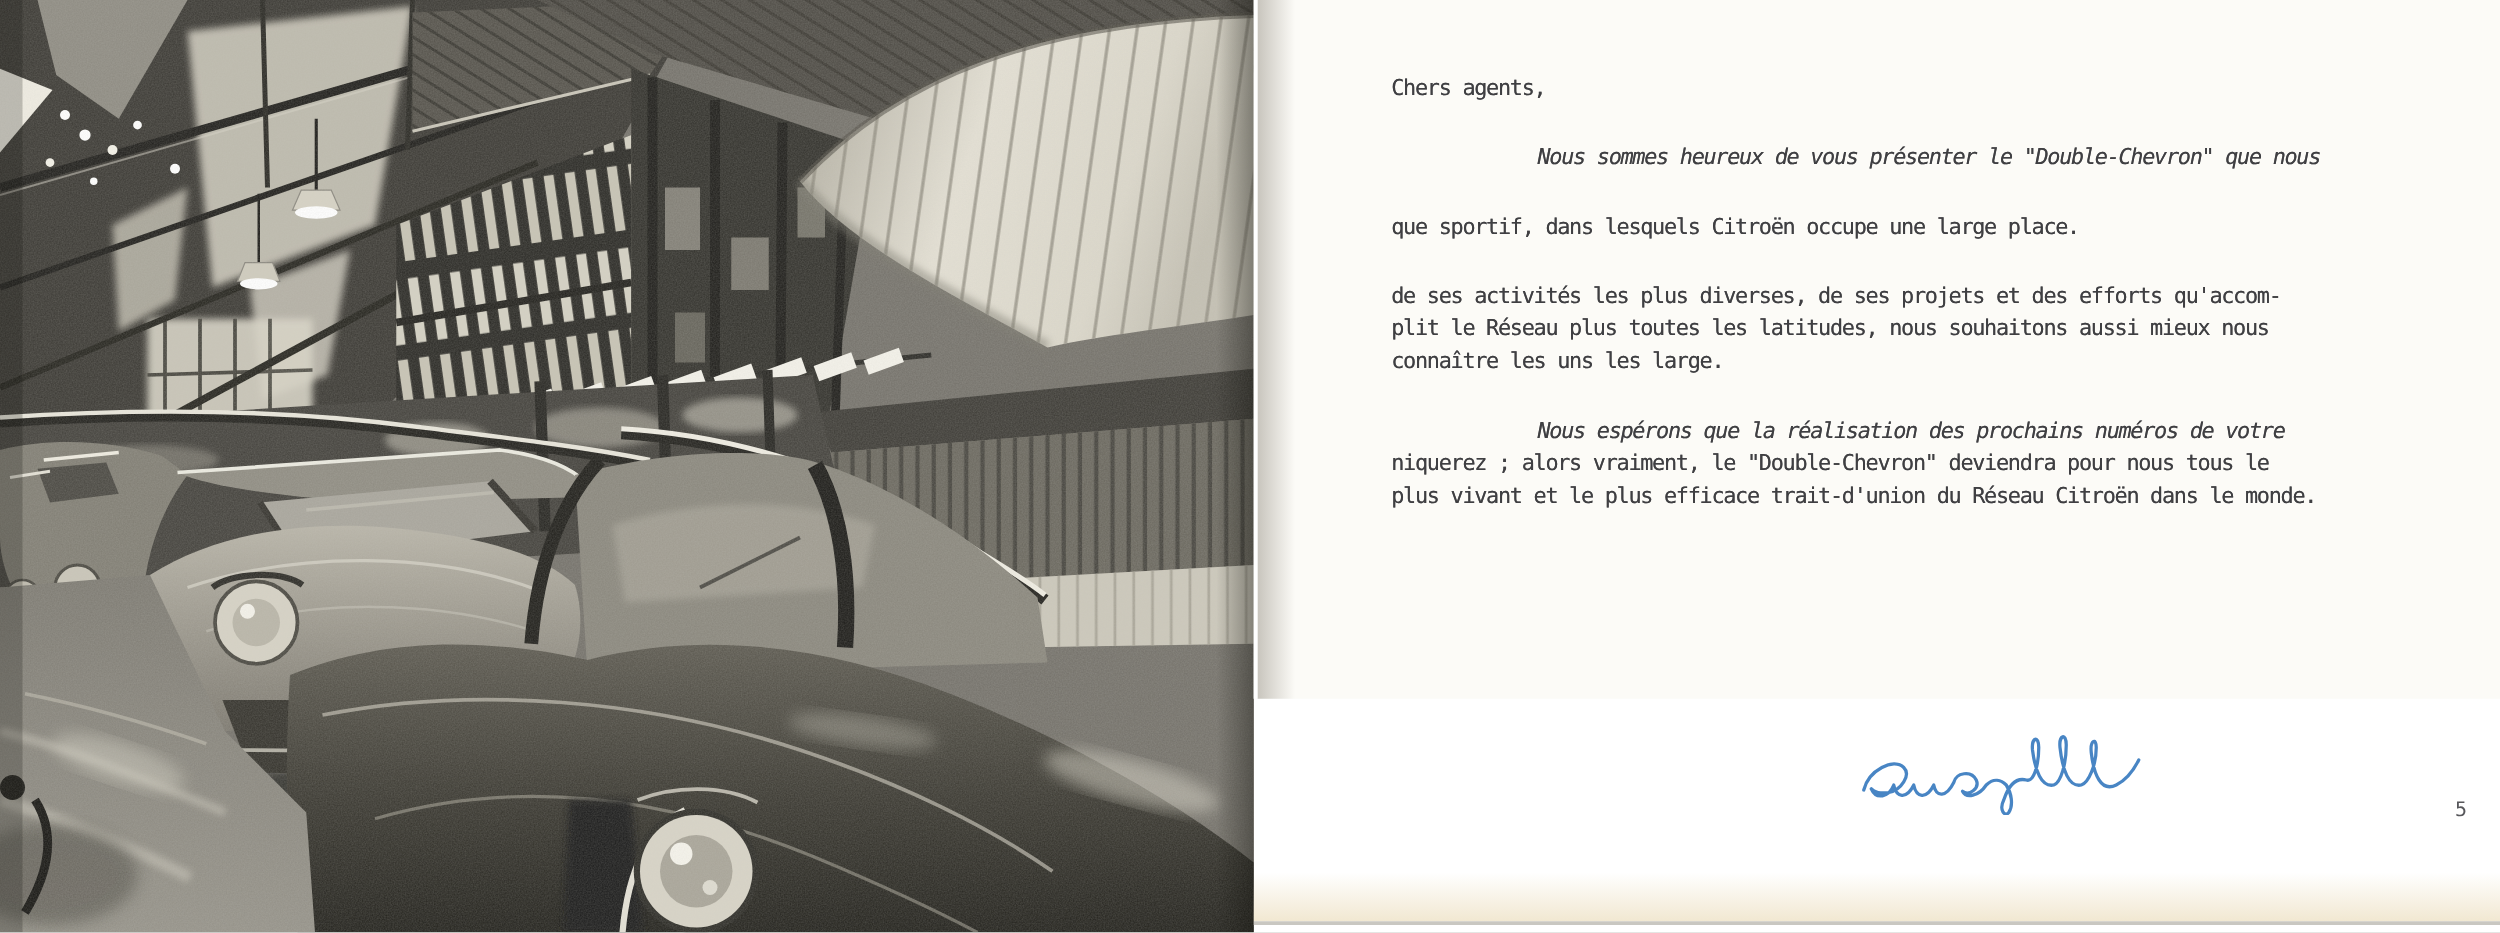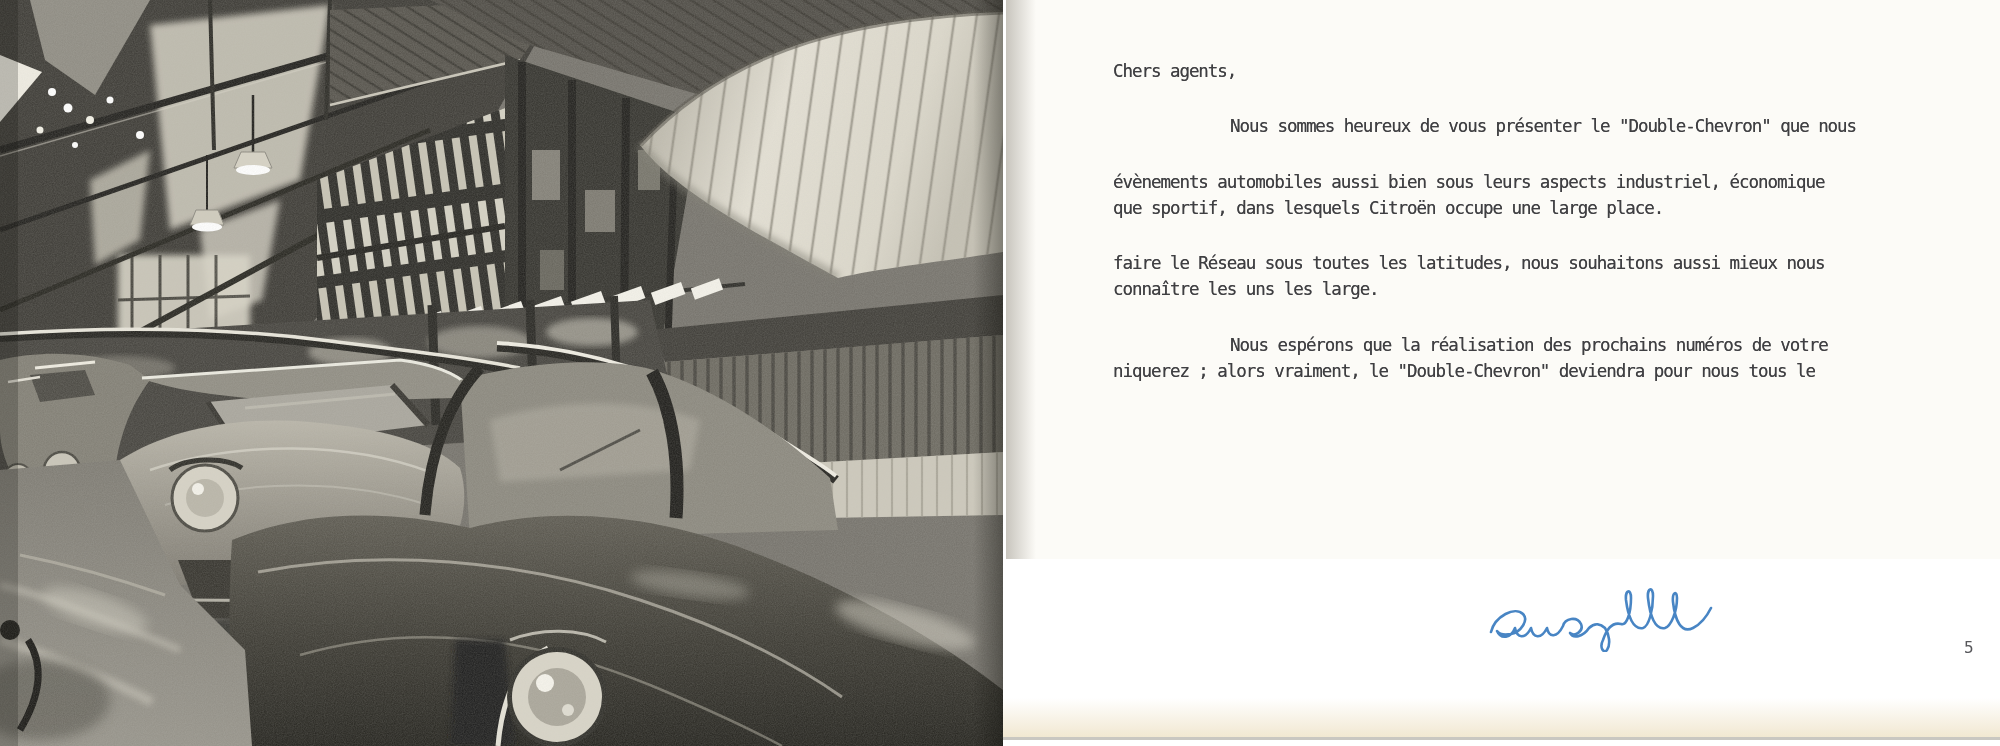--- a/index.html
+++ b/index.html
@@ -17,21 +17,21 @@
                 background:linear-gradient(180deg,rgba(240,231,209,0),rgba(238,226,198,.8));}
   .page-bottom-line{position:absolute;left:0;right:0;top:737px;height:3px;background:#c9c7c1;}
   .page-below{position:absolute;left:0;right:0;top:740px;bottom:0;background:#fefefe;}
   .letter{position:absolute;left:110px;top:58px;width:790px;
           color:var(--ink,#3f3f42);
           font-family:"DejaVu Sans Mono","Liberation Mono",monospace;
           font-size:17.5px;line-height:26.3px;letter-spacing:-1.05px;
           text-shadow:0 0 .5px rgba(60,60,64,.75);}
   .letter .para{margin:0 0 29px 0;}
   .ln{white-space:pre;}
-  .ind{text-indent:117px;}
+  .ind{text-indent:117px;font-style:italic;}
   .signature{position:absolute;left:478px;top:582px;width:240px;height:70px;}
   .signature path{stroke:var(--signature-blue,#3e7ec1);}
   .page-number{position:absolute;left:961px;top:638px;
           font-family:"DejaVu Sans Mono","Liberation Mono",monospace;
           font-size:16px;color:#57575b;}
 </style>
 </head>
 <body>
 
 <div class="spread">
@@ -277,30 +277,31 @@
     <div class="gutter-sliver"></div>
 
     <div class="letter">
       <div class="para">
         <div class="ln">Chers agents,</div>
       </div>
       <div class="para">
         <div class="ln ind">Nous sommes heureux de vous présenter le "Double-Chevron" que nous</div>
       </div>
       <div class="para">
-        <div class="ln">évènements automobiles aussi bien sous leurs aspects industriel, économique</div>
         <div class="ln">que sportif, dans lesquels Citroën occupe une large place.</div>
       </div>
       <div class="para">
-        <div class="ln">faire le Réseau sous toutes les latitudes, nous souhaitons aussi mieux nous</div>
+        <div class="ln">de ses activités les plus diverses, de ses projets et des efforts qu'accom-</div>
+        <div class="ln">plit le Réseau plus toutes les latitudes, nous souhaitons aussi mieux nous</div>
         <div class="ln">connaître les uns les large.</div>
       </div>
       <div class="para">
         <div class="ln ind">Nous espérons que la réalisation des prochains numéros de votre</div>
         <div class="ln">niquerez ; alors vraiment, le "Double-Chevron" deviendra pour nous tous le</div>
+        <div class="ln">plus vivant et le plus efficace trait-d'union du Réseau Citroën dans le monde.</div>
       </div>
     </div>
 
     <svg class="signature" viewBox="0 0 240 70">
       <path d="M10,50 C14,34 34,24 42,32 C48,38 40,50 30,52 C24,53 18,52 16,49
                C20,58 30,56 34,46 C36,56 44,58 50,46 C52,56 60,58 66,46 C68,56 76,56 82,44
                C84,36 96,34 100,42 C103,49 94,55 89,51 C92,57 102,55 108,46
                C114,40 120,42 124,46 C128,52 130,62 126,68 C123,72 118,66 122,58 C126,46 132,40 140,42
                C146,44 150,30 150,16 C150,6 144,8 145,18 C147,34 152,48 162,46
                C168,44 172,28 172,14 C172,4 166,6 167,16 C169,34 174,48 184,46

